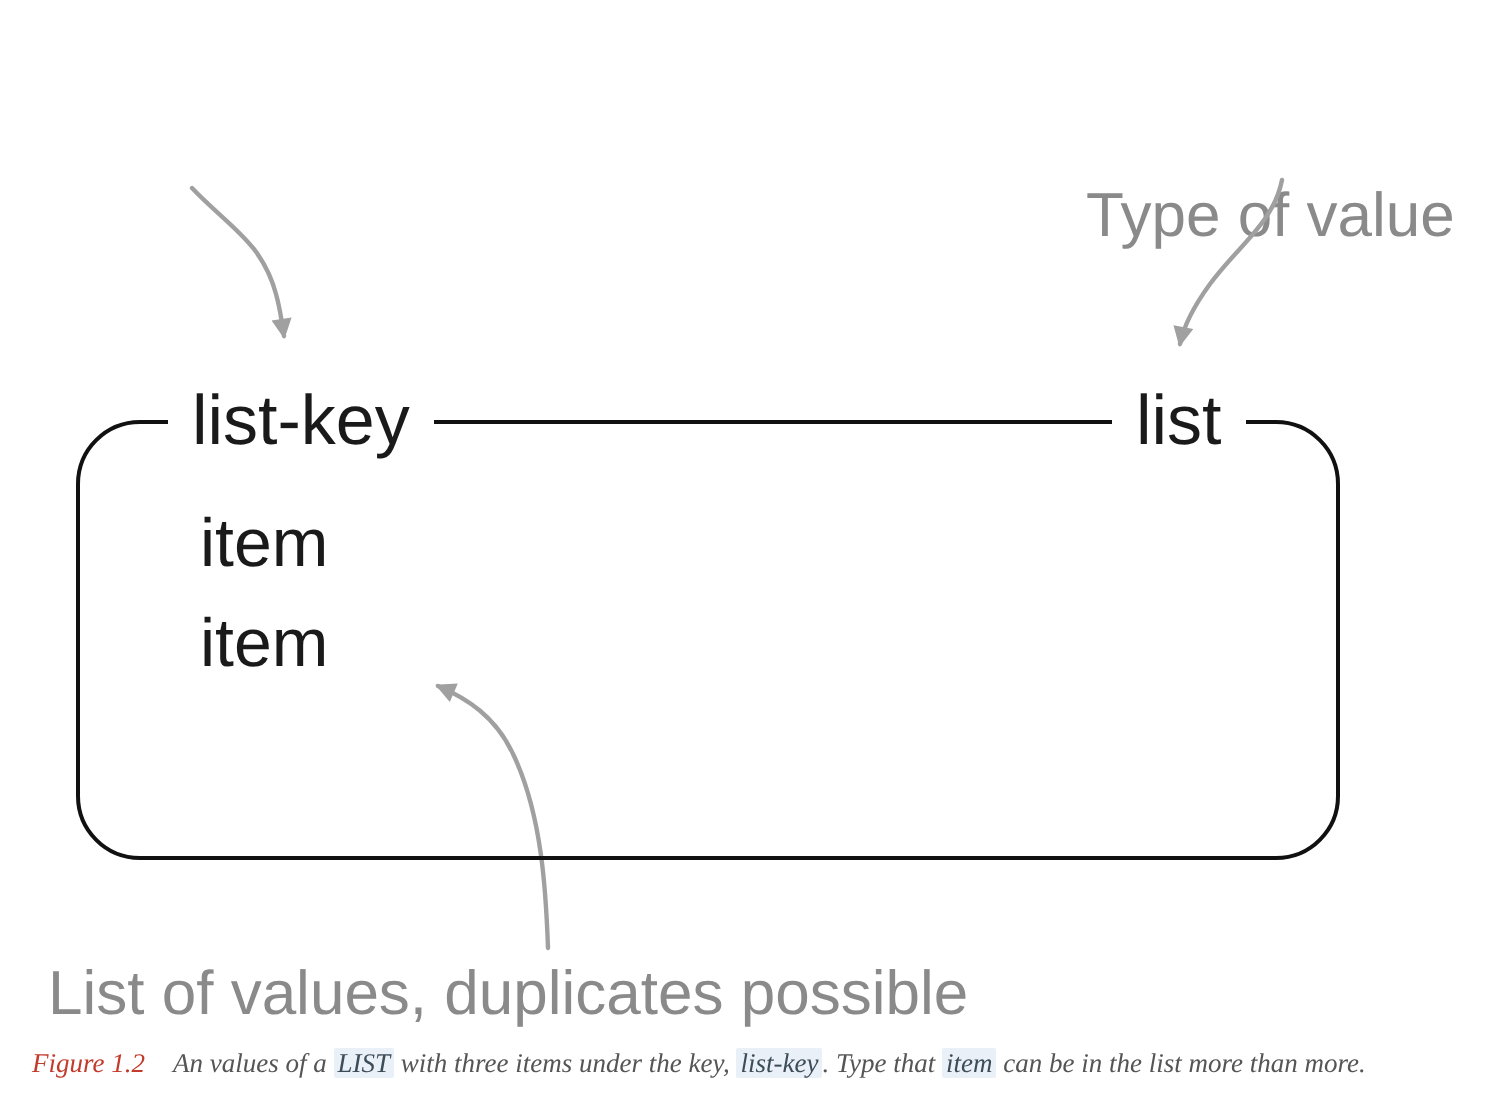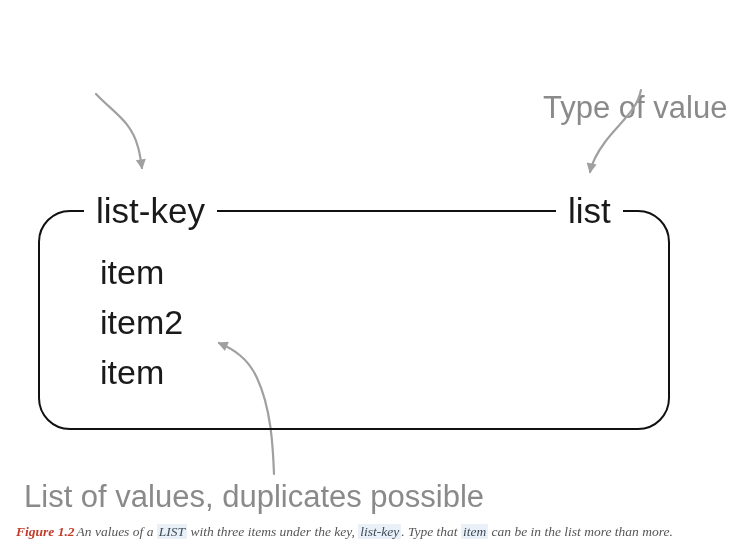--- a/index.html
+++ b/index.html
@@ -69,22 +69,22 @@
     z-index: 3;
     font-family: "Liberation Serif", serif;
     font-style: italic;
     font-size: 13.5px;
     line-height: 1.45;
     color: var(--caption-text, #555555);
     white-space: nowrap;
   }
   .caption .fig-label {
     color: var(--figure-label-red, #c23b2b);
-    font-weight: 700;
-    margin-right: 2px;
+    font-weight: 400;
+    margin-right: 14px;
   }
   .caption .code {
     background: var(--code-background, #eaf0f7);
     color: var(--code-text, #3c4c59);
     padding: 0 2px;
     border-radius: 1px;
   }
 </style>
 </head>
 <body>
@@ -106,21 +106,20 @@
   <div class="annot annot-type-value">Type of value</div>
 
   <div class="list-box"></div>
 
   <div class="border-tag tag-key">list-key</div>
 
   <div class="border-tag tag-type">list</div>
 
   <div class="items-col">
     <div>item</div>
-    <div>item2</div>
     <div>item</div>
   </div>
 
   <div class="annot annot-bottom">List of values, duplicates possible</div>
 
   <div class="caption">
     <span class="fig-label">Figure 1.2</span><span>An values of a </span><span class="code">LIST</span><span> with three items under the key, </span><span class="code">list-key</span><span>. Type that </span><span class="code">item</span><span> can be in the list more than more.</span>
   </div>
 
 </div>

